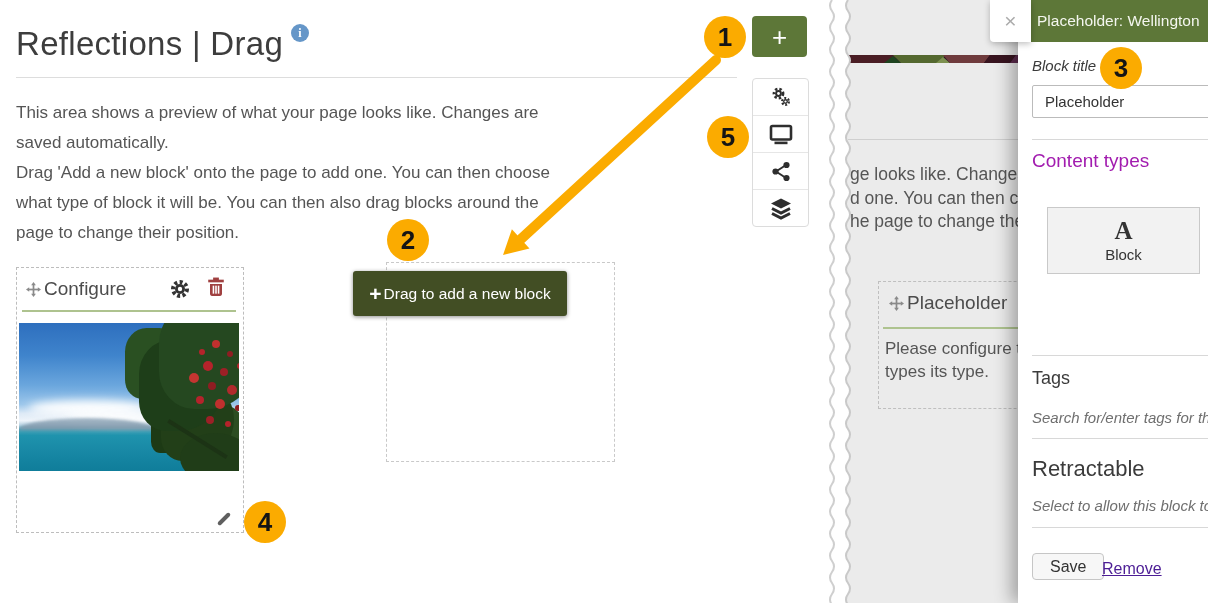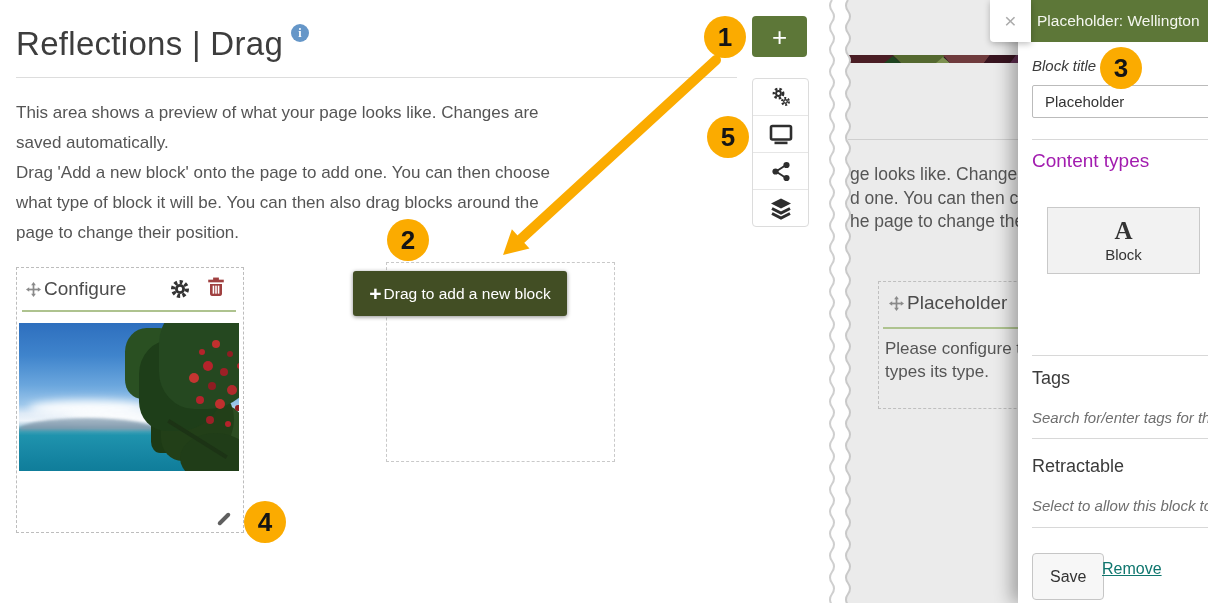--- a/index.html
+++ b/index.html
@@ -81,23 +81,23 @@
   .m-label{position:absolute;left:14px;font-size:15px;color:#3a3a3a;font-style:italic;}
   .m-input{position:absolute;left:14px;top:85px;width:280px;height:33px;border:1px solid #bbb;border-radius:2px;
            padding:0 12px;font-size:15px;color:#333;box-sizing:border-box;font-family:inherit;}
   .m-rule{position:absolute;left:14px;width:400px;height:1px;background:#d8d8d8;}
   .m-heading{position:absolute;left:14px;font-size:19px;color:#a21caf;}
   .ct-card{position:absolute;left:29px;top:207px;width:151px;height:65px;background:#f2f2f2;border:1px solid #c9c9c9;
            display:flex;flex-direction:column;align-items:center;justify-content:center;cursor:pointer;}
   .ct-letter{font-family:"Liberation Serif","DejaVu Serif",serif;font-weight:bold;font-size:25px;color:#333;line-height:26px;}
   .ct-label{font-size:15px;color:#333;margin-top:2px;}
   .m-hint{position:absolute;left:14px;font-style:italic;font-size:15px;color:#6f6f6f;white-space:nowrap;}
-  .save-btn{position:absolute;left:14px;top:553px;height:47px;padding:0 17px;background:#f7f7f7;border:1px solid #c6c6c6;
+  .save-btn{position:absolute;left:14px;top:553px;height:27px;padding:0 17px;background:#f7f7f7;border:1px solid #c6c6c6;
             border-radius:4px;font-size:16px;color:#333;cursor:pointer;font-family:inherit;}
-  .remove-link{position:absolute;left:84px;top:560px;font-size:16px;color:#0f766e;text-decoration:underline;cursor:pointer;}
+  .remove-link{position:absolute;left:84px;top:560px;font-size:16px;color:#4c1d95;text-decoration:underline;cursor:pointer;}
 
   
   .step{position:absolute;width:42px;height:42px;border-radius:50%;background:#fbab00;display:flex;align-items:center;
         justify-content:center;font-weight:bold;font-size:26px;color:#151515;z-index:50;}
   .arrow-svg{left:0;top:0;z-index:49;pointer-events:none;}
 </style>
 </head>
 <body>
 
 <div class="abs page-title">
@@ -264,21 +264,21 @@
   <div class="ct-card">
     <span class="ct-letter">A</span>
     <span class="ct-label">Block</span>
   </div>
   <div class="m-rule" style="top:355px"></div>
 
   <div class="m-heading" style="top:368px;font-size:18px;color:#3b3b3b">Tags</div>
   <div class="m-hint" style="top:409px">Search for/enter tags for this block</div>
   <div class="m-rule" style="top:438px"></div>
 
-  <div class="m-heading" style="top:456px;font-size:18px;color:#3b3b3b">Retractable</div>
+  <div class="m-heading" style="top:456px;font-size:22px;color:#3b3b3b">Retractable</div>
   <div class="m-hint" style="top:497px">Select to allow this block to be retracted</div>
   <div class="m-rule" style="top:527px"></div>
 
   <button class="save-btn">Save</button>
   <a class="remove-link">Remove</a>
 </div>
 
 <svg class="abs arrow-svg" width="1208" height="603" viewBox="0 0 1208 603">
   <line x1="716" y1="60" x2="521" y2="239" stroke="#fbab00" stroke-width="10" stroke-linecap="round"></line>
   <polygon points="503,255 511.9,229.2 529.5,248.4" fill="#fbab00"></polygon>

